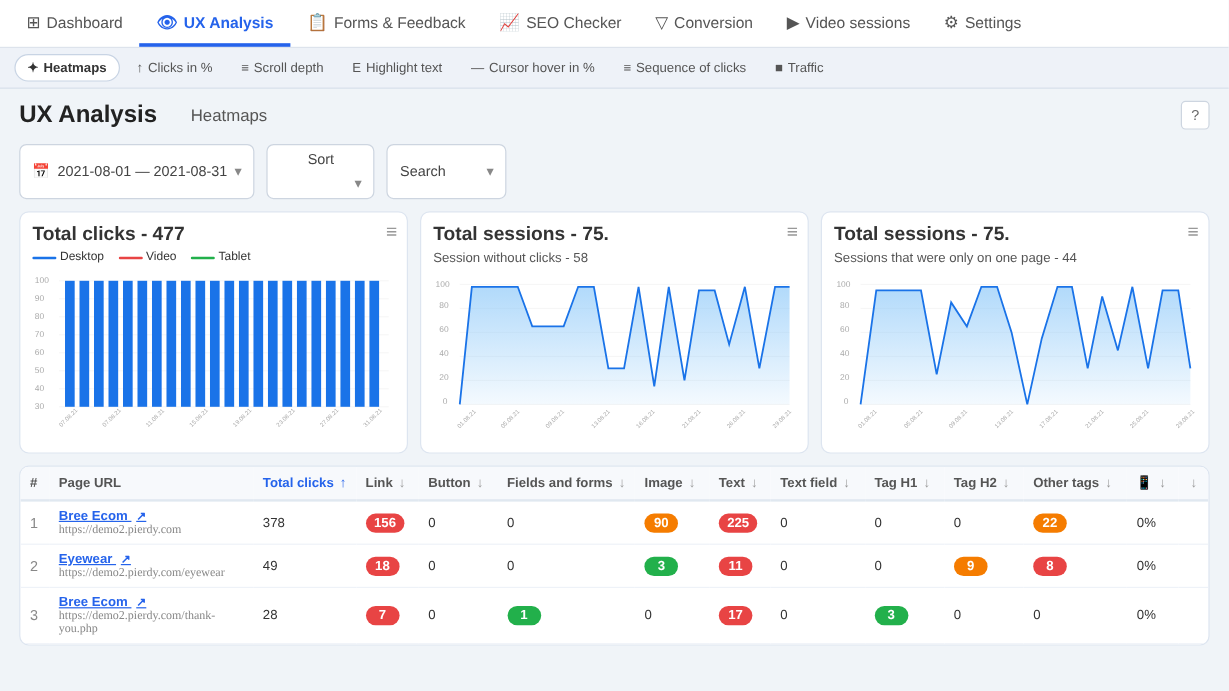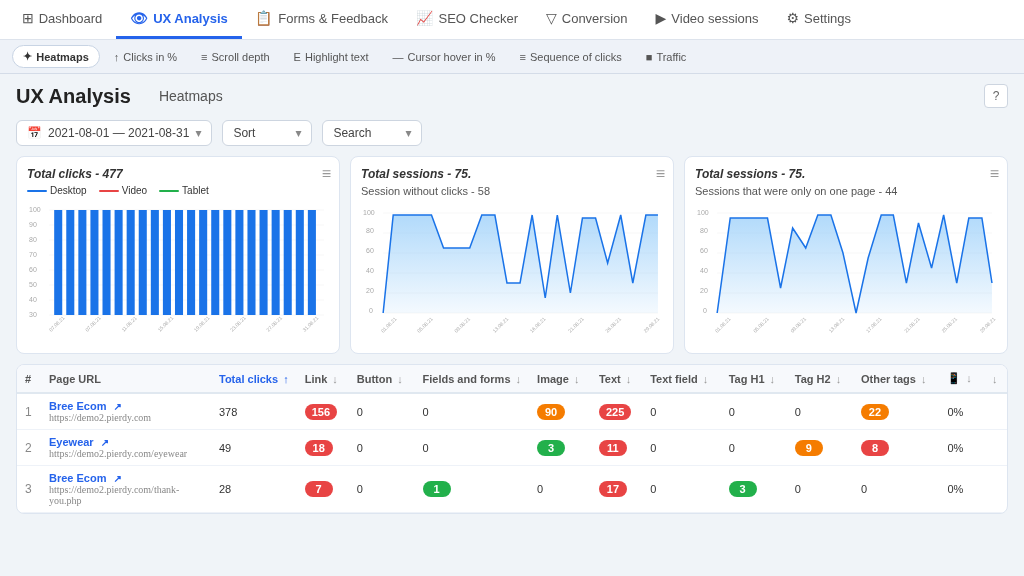--- a/index.html
+++ b/index.html
@@ -18,45 +18,45 @@
 
     
     .page-header { display: flex; align-items: center; gap: 14px; padding: 10px 16px 6px; background: #f0f4f8; }
     .page-title { font-size: 20px; font-weight: 700; color: #222; }
     .breadcrumb-sep { color: #aaa; }
     .breadcrumb-sub { font-size: 14px; color: #555; }
 
     
     .controls-bar { display: flex; gap: 10px; padding: 6px 16px 10px; background: #f0f4f8; }
     .ctrl-select { display: flex; align-items: center; gap: 6px; background: #fff; border: 1px solid #cdd5e0; border-radius: 6px; padding: 5px 10px; font-size: 12px; color: #444; cursor: pointer; min-width: 180px; }
-    .ctrl-select.sort { min-width: 90px; }
+    .ctrl-select.sort { min-width: 90px; flex-direction: column; }
     .ctrl-select.search { min-width: 100px; }
     .ctrl-select .chevron { margin-left: auto; color: #888; }
 
     
     .charts-section { display: flex; gap: 10px; padding: 0 16px 10px; background: #f0f4f8; }
     .chart-card { flex: 1; background: #fff; border-radius: 8px; border: 1px solid #dde5f0; padding: 10px; position: relative; }
-    .chart-title { font-size: 12px; font-weight: 600; color: #333; margin-bottom: 4px; font-style: italic; }
+    .chart-title { font-size: 16px; font-weight: 600; color: #333; margin-bottom: 4px; }
     .chart-subtitle { font-size: 11px; color: #555; margin-bottom: 6px; }
     .chart-legend { display: flex; gap: 12px; font-size: 10px; margin-bottom: 4px; }
     .legend-item { display: flex; align-items: center; gap: 3px; }
     .legend-dot { width: 20px; height: 2px; border-radius: 1px; }
     .chart-area { width: 100%; height: 140px; position: relative; }
     .menu-dots { position: absolute; top: 8px; right: 8px; color: #999; cursor: pointer; font-size: 16px; }
 
     
     .table-section { padding: 0 16px; background: #f0f4f8; }
     .table-card { background: #fff; border-radius: 8px; border: 1px solid #dde5f0; overflow: hidden; }
     table { width: 100%; border-collapse: collapse; font-size: 11px; }
     thead tr { background: #f7f9fc; border-bottom: 2px solid #e0e8f0; }
     th { padding: 7px 8px; text-align: left; color: #555; font-weight: 600; white-space: nowrap; }
     th.sortable { cursor: pointer; }
     th .sort-arrow { color: #2563eb; margin-left: 2px; }
     td { padding: 6px 8px; border-bottom: 1px solid #eef2f8; vertical-align: middle; }
-    .url-link { color: #2563eb; font-size: 11px; font-weight: 600; cursor: pointer; }
+    .url-link { color: #2563eb; font-size: 11px; font-weight: 600; cursor: pointer; text-decoration: underline; }
     .url-sub { color: #888; font-size: 10px; font-family: Liberation Serif, serif; }
     .external-icon { color: #2563eb; font-size: 10px; margin-left: 4px; cursor: pointer; }
     .badge { display: inline-block; padding: 2px 7px; border-radius: 10px; font-weight: 700; font-size: 11px; color: #fff; text-align: center; min-width: 28px; }
     .badge-red { background: #e84444; }
     .badge-green { background: #22b04b; }
     .badge-orange { background: #f57c00; }
     .row-num { color: #888; font-size: 12px; }
     .th-blue { color: #2563eb !important; }
 
     

